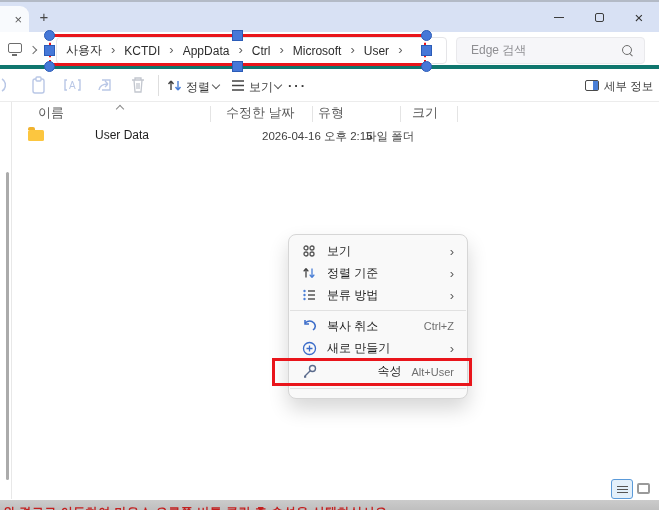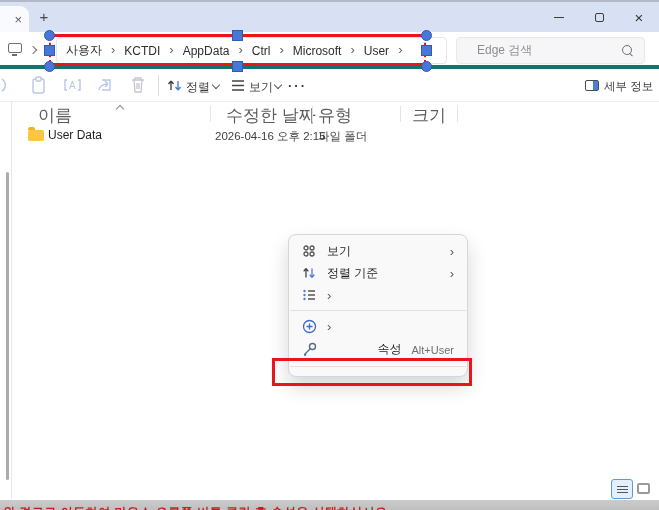--- a/index.html
+++ b/index.html
@@ -25,44 +25,44 @@
   .navbar{position:absolute;left:0;top:30px;width:659px;height:37px;background:#fff;border-bottom:4px solid #0f766e;}
   .monitor-icon{position:absolute;left:8px;top:11px;width:14px;height:10px;border:1.4px solid #6d6d6d;border-radius:2px;}
   .monitor-icon:after{content:"";position:absolute;left:3px;top:10px;width:5px;height:2px;background:#6d6d6d;}
   .chev{display:inline-block;width:6px;height:6px;border-right:1.4px solid #707070;border-bottom:1.4px solid #707070;transform:rotate(-45deg);}
   .nav-chev{position:absolute;left:30px;top:15px;}
   .addressbox{position:absolute;left:56px;top:5px;width:391px;height:27px;border:1px solid #e5e5e8;border-radius:4px;background:#fff;}
   .crumbs{position:absolute;left:66px;top:5px;height:27px;display:flex;align-items:center;gap:9px;font-size:12px;color:#2d2d2d;}
   .crumb{white-space:nowrap;}
   .crumb-sep{color:#5f5f5f;font-size:13px;line-height:1;transform:translateY(-1px);}
   .searchbox{position:absolute;left:456px;top:5px;width:189px;height:27px;background:#f6f6f9;border:1px solid #e9e9ec;border-radius:4px;
-             display:flex;align-items:center;padding:0 10px 0 20px;}
+             display:flex;align-items:center;padding:0 10px 0 14px;}
   .search-ph{flex:1;font-size:12px;color:#8e8e92;}
   .mag{width:12px;height:12px;position:relative;}
   .mag:before{content:"";position:absolute;left:0;top:0;width:8px;height:8px;border:1.3px solid #6f6f6f;border-radius:50%;}
   .mag:after{content:"";position:absolute;left:8px;top:8px;width:4px;height:1.3px;background:#6f6f6f;transform:rotate(45deg);transform-origin:0 0;}
   
   .toolbar{position:absolute;left:0;top:67px;width:659px;height:33px;background:#fff;border-bottom:1px solid #ececec;}
   .tbi{position:absolute;top:7px;}
   .tb-sep{position:absolute;left:158px;top:6px;width:1px;height:21px;background:#dedede;}
   .tb-label{position:absolute;top:10px;font-size:12px;color:#3a3a3a;}
   .chev-down{display:inline-block;width:6px;height:6px;border-right:1.3px solid #5a5a5a;border-bottom:1.3px solid #5a5a5a;transform:rotate(45deg);}
   .more-dots{position:absolute;left:288px;top:9px;font-size:13px;color:#3a3a3a;letter-spacing:2px;font-weight:bold;}
   .details-icon{position:absolute;left:585px;top:11px;width:14px;height:11px;border:1.3px solid #4a4a4a;border-radius:2px;}
   .details-icon:after{content:"";position:absolute;right:0;top:0;width:5px;height:100%;background:#4a7fd6;}
   .details-label{position:absolute;left:604px;top:10px;font-size:11.5px;color:#3d3d3d;}
   
   .leftdivider{position:absolute;left:11px;top:100px;width:1px;height:397px;background:#e8e8e8;}
   .leftscroll{position:absolute;left:6px;top:170px;width:3px;height:308px;background:#ababab;border-radius:2px;}
-  .colhead{position:absolute;top:102px;font-size:17px;color:#5c5c5c;}
+  .colhead{position:absolute;top:102px;font-size:13px;color:#5c5c5c;}
   .colsep{position:absolute;top:104px;width:1px;height:16px;background:#e4e4e4;}
   .sort-caret{position:absolute;left:117px;top:104px;width:6px;height:6px;border-left:1.3px solid #8a8a8a;border-top:1.3px solid #8a8a8a;transform:rotate(45deg);}
   .folder-icon{position:absolute;left:28px;top:128px;width:16px;height:11px;background:#fcc63f;border-radius:1.5px;}
   .folder-icon:before{content:"";position:absolute;left:0;top:-3px;width:7px;height:3px;background:#f0b22e;border-radius:2px 2px 0 0;}
-  .cell{position:absolute;font-size:12px;color:#1f1f1f;}
+  .cell{position:absolute;font-size:12px;color:#1f1f1f;margin-left:47px;}
   .cell.dim{color:#414141;font-size:11.5px;}
   
   .view-toggle-details{position:absolute;left:611px;top:477px;width:22px;height:20px;border:1px solid #5a9ad9;background:#e3f0fb;border-radius:3px;
       display:flex;flex-direction:column;justify-content:center;align-items:center;gap:2px;}
   .view-toggle-details i{display:block;width:11px;height:0;border-top:1.3px solid #555;}
   .view-toggle-thumbs{position:absolute;left:637px;top:481px;width:13px;height:11px;border:2px solid #9a9a9a;border-radius:2px;background:#fff;}
   
   .bottomstrip{position:absolute;left:0;top:498px;width:659px;height:12px;background:linear-gradient(#cbcbcb,#bdbdbd);overflow:hidden;}
   .bottomstrip span{display:block;margin:4px 0 0 3px;font-size:12px;font-weight:bold;color:#c21f1f;white-space:nowrap;letter-spacing:.5px;}
   
@@ -236,30 +236,42 @@
     </div>
     <div class="cm-item">
       <span class="cm-ico">
         <svg width="14" height="14">
             <circle cx="2.5" cy="3" r="1.2" fill="#4a7fd6"></circle>
             <circle cx="2.5" cy="7" r="1.2" fill="#4a7fd6"></circle>
             <circle cx="2.5" cy="11" r="1.2" fill="#4a7fd6"></circle>
             <path d="M6 3 h7 M6 7 h7 M6 11 h7" stroke="#555" stroke-width="1.3"></path>
           </svg>
       </span>
+      <span class="cm-label">분류 방법</span>
       <span class="cm-arrow">›</span>
     </div>
     <div class="cm-sep"></div>
+    <div class="cm-item">
+      <span class="cm-ico">
+        <svg width="15" height="14">
+            <path d="M3 4 q5-4 9 0 q3 4-1 7" fill="none" stroke="#3b6cc9" stroke-width="1.5"></path>
+            <path d="M3 1 v4 h4" fill="none" stroke="#3b6cc9" stroke-width="1.5"></path>
+          </svg>
+      </span>
+      <span class="cm-label">복사 취소</span>
+      <span class="cm-right">Ctrl+Z</span>
+    </div>
     <div class="cm-item">
       <span class="cm-ico">
         <svg width="15" height="15">
             <circle cx="7.5" cy="7.5" r="6" fill="none" stroke="#3b6cc9" stroke-width="1.3"></circle>
             <path d="M7.5 4.5 v6 M4.5 7.5 h6" stroke="#3b6cc9" stroke-width="1.3"></path>
           </svg>
       </span>
+      <span class="cm-label">새로 만들기</span>
       <span class="cm-arrow">›</span>
     </div>
     <div class="cm-item tall">
       <span class="cm-ico">
         <svg width="15" height="15">
             <circle cx="10.5" cy="4.5" r="3" fill="none" stroke="#5a6b8c" stroke-width="1.4"></circle>
             <path d="M8.5 6.5 L2.5 12.5 M2 13 l1.5 0 l0-1.5" fill="none" stroke="#5a6b8c" stroke-width="1.4"></path>
           </svg>
       </span>
       <span class="cm-label">속성</span>

